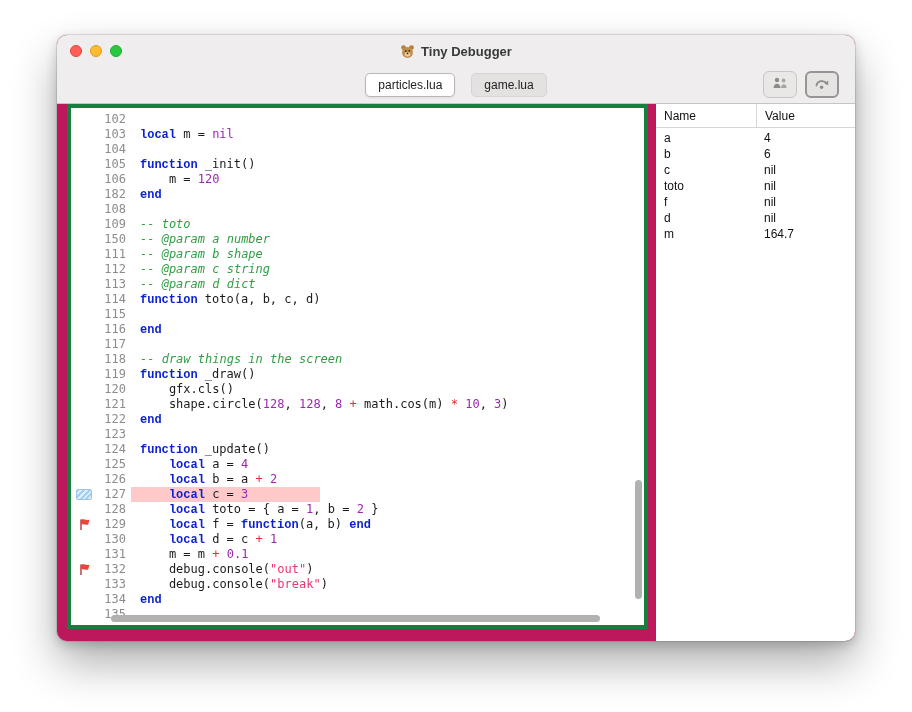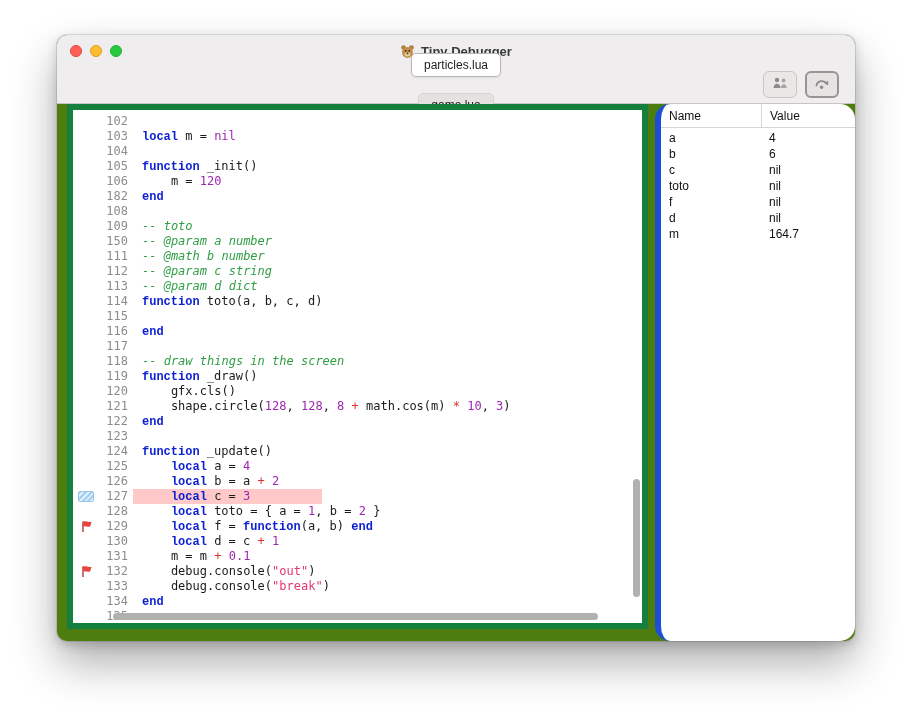--- a/index.html
+++ b/index.html
@@ -1,62 +1,62 @@
 <!DOCTYPE html>
 <html><head>
 <meta charset="utf-8">
 <style>
   * { margin:0; padding:0; box-sizing:border-box; }
   html,body { width:912px; height:712px; background:#ffffff; overflow:hidden;
               font-family:"Liberation Sans", sans-serif; }
   .window {
     position:absolute; left:57px; top:35px; width:798px; height:606px;
-    border-radius:10px; background:#4d7c0f; overflow:hidden;
+    border-radius:10px; background:#be185d; overflow:hidden;
     box-shadow:0 22px 45px rgba(0,0,0,0.32), 0 4px 12px rgba(0,0,0,0.18), 0 0 0 1px rgba(0,0,0,0.10);
     display:flex; flex-direction:column;
   }
   .header { position:relative; background:#efeded; border-bottom:1px solid #c7c4c4; flex:none; }
   .titlebar { height:32px; display:flex; align-items:center; justify-content:center;
               font-size:13px; font-weight:bold; color:#3a3a3a; }
   .titlebar .title-icon { display:inline-flex; margin-right:6px; }
   .traffic { position:absolute; left:13px; top:10px; display:flex; gap:8px; }
   .light { width:12px; height:12px; border-radius:50%; display:inline-block; }
   .light.red { background:#ff5f57; border:1px solid #e0443e; }
   .light.yellow { background:#febc2e; border:1px solid #d89e24; }
   .light.green { background:#28c840; border:1px solid #1faf34; }
-  .tabrow { height:36px; display:flex; align-items:center; justify-content:center; gap:16px; position:relative;flex-direction:column; }
+  .tabrow { height:36px; display:flex; align-items:center; justify-content:center; gap:16px; position:relative; }
   .tab { font-size:12px; padding:4px 12px; border-radius:5px; color:#222; cursor:default; }
   .tab.active { background:#ffffff; border:1px solid #b9b6b6; box-shadow:0 1px 2px rgba(0,0,0,0.08); }
   .tab.inactive { background:#e4e1e1; border:1px solid #d7d4d4; }
   .toolbar { position:absolute; right:16px; bottom:5px; display:flex; gap:8px; }
   .tool-btn { width:34px; height:27px; border-radius:6px; background:#eae7e7; border:1px solid #c9c6c6;
               display:flex; align-items:center; justify-content:center; }
   .tool-btn.active { border:2px solid #979494; background:#e6e3e3; }
   .content { flex:1; display:flex; min-height:0; }
   .editor-wrap { flex:1; padding:0 7px 12px 10px; min-width:0; }
-  .editor { height:100%; background:#ffffff; border:6px solid #15803d; position:relative; overflow:hidden;
+  .editor { height:100%; background:#ffffff; border:4px solid #15803d; position:relative; overflow:hidden;
             font-family:"DejaVu Sans Mono", monospace; font-size:12px; line-height:15px; padding-top:4px; }
   .line { display:flex; height:15px; white-space:pre; }
   .flag-cell { width:26px; flex:none; display:flex; align-items:center; justify-content:center; }
   .num-cell { width:34px; flex:none; text-align:right; padding-right:5px; color:#8e8b8b; }
   .code-cell { padding-left:9px; white-space:pre; }
   .line.current .code-cell { background:#ffc9c9; padding-right:72px; }
   .cur-marker { width:16px; height:11px; border-radius:2px;
                 background:repeating-linear-gradient(135deg,#a2d0f2 0 2px,#dfeffc 2px 4px);
                 border:1px solid #9cc4e4; }
   .tk-kw { color:#0b1fd3; font-weight:bold;font-family:Liberation Mono, monospace; }
   .tk-num { color:#9c27b0; }
   .tk-com { color:#2f9e44; font-style:italic; }
   .tk-str { color:#e8366e; }
   .tk-op { color:#e03131; }
   .tk-pl { color:#1b1b1b; }
   .vscroll { position:absolute; right:2px; top:72%; height:23%; width:7px; border-radius:4px; background:#b3b0b0; }
   .hscroll { position:absolute; left:40px; right:44px; bottom:3px; height:7px; border-radius:4px; background:#b3b0b0; }
-  .varpanel { width:200px; flex:none; background:#ffffff; border-left:6px solid #1d4ed8;
-              font-size:12px; color:#111; display:flex; flex-direction:column;border-radius:15px; }
+  .varpanel { width:200px; flex:none; background:#ffffff; border-left:1px solid #1d4ed8;
+              font-size:12px; color:#111; display:flex; flex-direction:column; }
   .var-head { display:flex; border-bottom:1px solid #d8d5d5; flex:none; }
   .var-head .h-name { flex:0 0 100px; padding:5px 8px 4px 8px; }
   .var-head .h-value { flex:1; padding:5px 8px 4px 8px; border-left:1px solid #d8d5d5; }
   .var-rows { padding-top:2px; }
   .var-row { display:flex; line-height:16px; }
   .var-name { flex:0 0 100px; padding:0 8px; }
   .var-value { flex:1; padding:0 8px; }
 </style>
 </head>
 <body>
@@ -115,21 +115,21 @@
         <div>
             <div class="line"><span class="flag-cell"></span><span class="num-cell">102</span><span class="code-cell"></span></div>
             <div class="line"><span class="flag-cell"></span><span class="num-cell">103</span><span class="code-cell"><span class="tk-kw">local</span><span class="tk-pl"> m = </span><span class="tk-num">nil</span></span></div>
             <div class="line"><span class="flag-cell"></span><span class="num-cell">104</span><span class="code-cell"></span></div>
             <div class="line"><span class="flag-cell"></span><span class="num-cell">105</span><span class="code-cell"><span class="tk-kw">function</span><span class="tk-pl"> _init()</span></span></div>
             <div class="line"><span class="flag-cell"></span><span class="num-cell">106</span><span class="code-cell"><span class="tk-pl">    m = </span><span class="tk-num">120</span></span></div>
             <div class="line"><span class="flag-cell"></span><span class="num-cell">182</span><span class="code-cell"><span class="tk-kw">end</span></span></div>
             <div class="line"><span class="flag-cell"></span><span class="num-cell">108</span><span class="code-cell"></span></div>
             <div class="line"><span class="flag-cell"></span><span class="num-cell">109</span><span class="code-cell"><span class="tk-com">-- toto</span></span></div>
             <div class="line"><span class="flag-cell"></span><span class="num-cell">150</span><span class="code-cell"><span class="tk-com">-- @param a number</span></span></div>
-            <div class="line"><span class="flag-cell"></span><span class="num-cell">111</span><span class="code-cell"><span class="tk-com">-- @math b number</span></span></div>
+            <div class="line"><span class="flag-cell"></span><span class="num-cell">111</span><span class="code-cell"><span class="tk-com">-- @param b shape</span></span></div>
             <div class="line"><span class="flag-cell"></span><span class="num-cell">112</span><span class="code-cell"><span class="tk-com">-- @param c string</span></span></div>
             <div class="line"><span class="flag-cell"></span><span class="num-cell">113</span><span class="code-cell"><span class="tk-com">-- @param d dict</span></span></div>
             <div class="line"><span class="flag-cell"></span><span class="num-cell">114</span><span class="code-cell"><span class="tk-kw">function</span><span class="tk-pl"> toto(a, b, c, d)</span></span></div>
             <div class="line"><span class="flag-cell"></span><span class="num-cell">115</span><span class="code-cell"></span></div>
             <div class="line"><span class="flag-cell"></span><span class="num-cell">116</span><span class="code-cell"><span class="tk-kw">end</span></span></div>
             <div class="line"><span class="flag-cell"></span><span class="num-cell">117</span><span class="code-cell"></span></div>
             <div class="line"><span class="flag-cell"></span><span class="num-cell">118</span><span class="code-cell"><span class="tk-com">-- draw things in the screen</span></span></div>
             <div class="line"><span class="flag-cell"></span><span class="num-cell">119</span><span class="code-cell"><span class="tk-kw">function</span><span class="tk-pl"> _draw()</span></span></div>
             <div class="line"><span class="flag-cell"></span><span class="num-cell">120</span><span class="code-cell"><span class="tk-pl">    gfx.cls()</span></span></div>
             <div class="line"><span class="flag-cell"></span><span class="num-cell">121</span><span class="code-cell"><span class="tk-pl">    shape.circle(</span><span class="tk-num">128</span><span class="tk-pl">, </span><span class="tk-num">128</span><span class="tk-pl">, </span><span class="tk-num">8</span><span class="tk-pl"> </span><span class="tk-op">+</span><span class="tk-pl"> math.cos(m) </span><span class="tk-op">*</span><span class="tk-pl"> </span><span class="tk-num">10</span><span class="tk-pl">, </span><span class="tk-num">3</span><span class="tk-pl">)</span></span></div>

